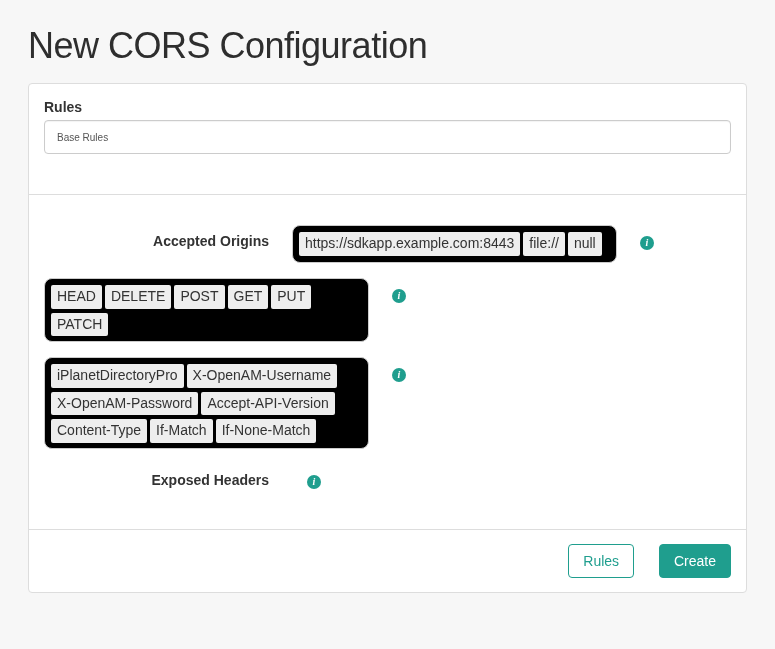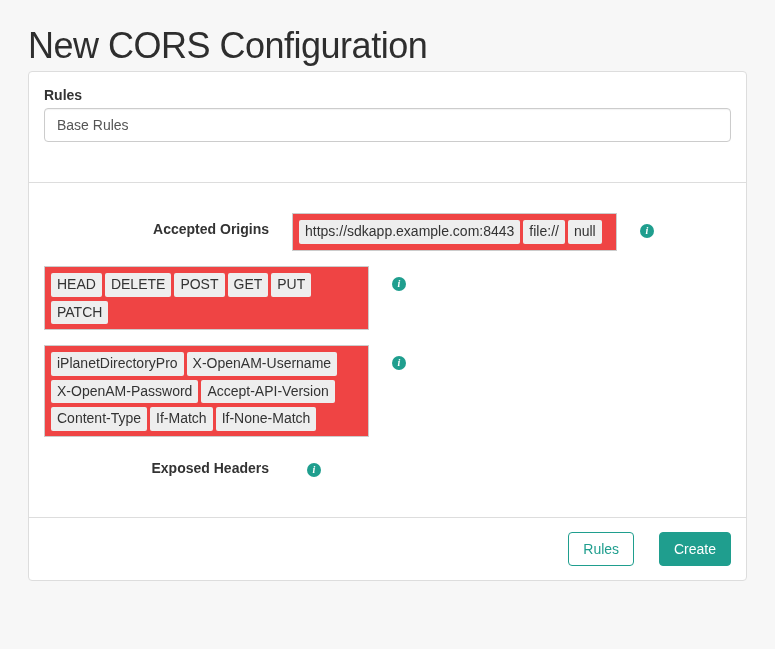--- a/index.html
+++ b/index.html
@@ -12,21 +12,21 @@
     font-size: 14px;
   }
   .page {
     width: 775px;
     padding: 10px 28px 28px 28px;
   }
   h1.page-title {
     font-weight: 300;
     font-size: 36px;
     color: #2e2e2e;
-    margin: 15px 0 4px 0;
+    margin: 15px 0 16px 0;
     letter-spacing: -0.5px;
   }
   .panel {
     background: #fff;
     border: 1px solid #ddd;
     border-radius: 4px;
   }
   .panel-section {
     padding: 15px;
   }
@@ -37,21 +37,21 @@
   .form-label {
     font-weight: bold;
     color: #333;
     display: block;
     margin-bottom: 5px;
   }
   .text-input {
     width: 100%;
     height: 34px;
     padding: 6px 12px;
-    font-size: 14px;
+    font-size: 10px;
     color: #555;
     background: #fff;
     border: 1px solid #ccc;
     border-radius: 4px;
     box-shadow: inset 0 1px 1px rgba(0,0,0,.05);
   }
   .form-section {
     padding: 30px 15px 25px 15px;
   }
   .form-row {
@@ -74,24 +74,24 @@
     flex-shrink: 0;
   }
   .form-row .row-help {
     padding-left: 15px;
     padding-top: 8px;
     color: #1f9e8e;
     flex-shrink: 0;
   }
   .tag-input {
     border: 1px solid #ccc;
-    border-radius: 0;
+    border-radius: 8px;
     padding: 5px 6px 2px 6px;
     min-height: 38px;
-    background: #ef4444;
+    background: #000000;
     cursor: text;
     line-height: 1.9;
   }
   .tag {
     display: inline-block;
     background: #eee;
     color: #333;
     border-radius: 2px;
     padding: 2px 6px;
     margin: 0 3px 3px 0;

